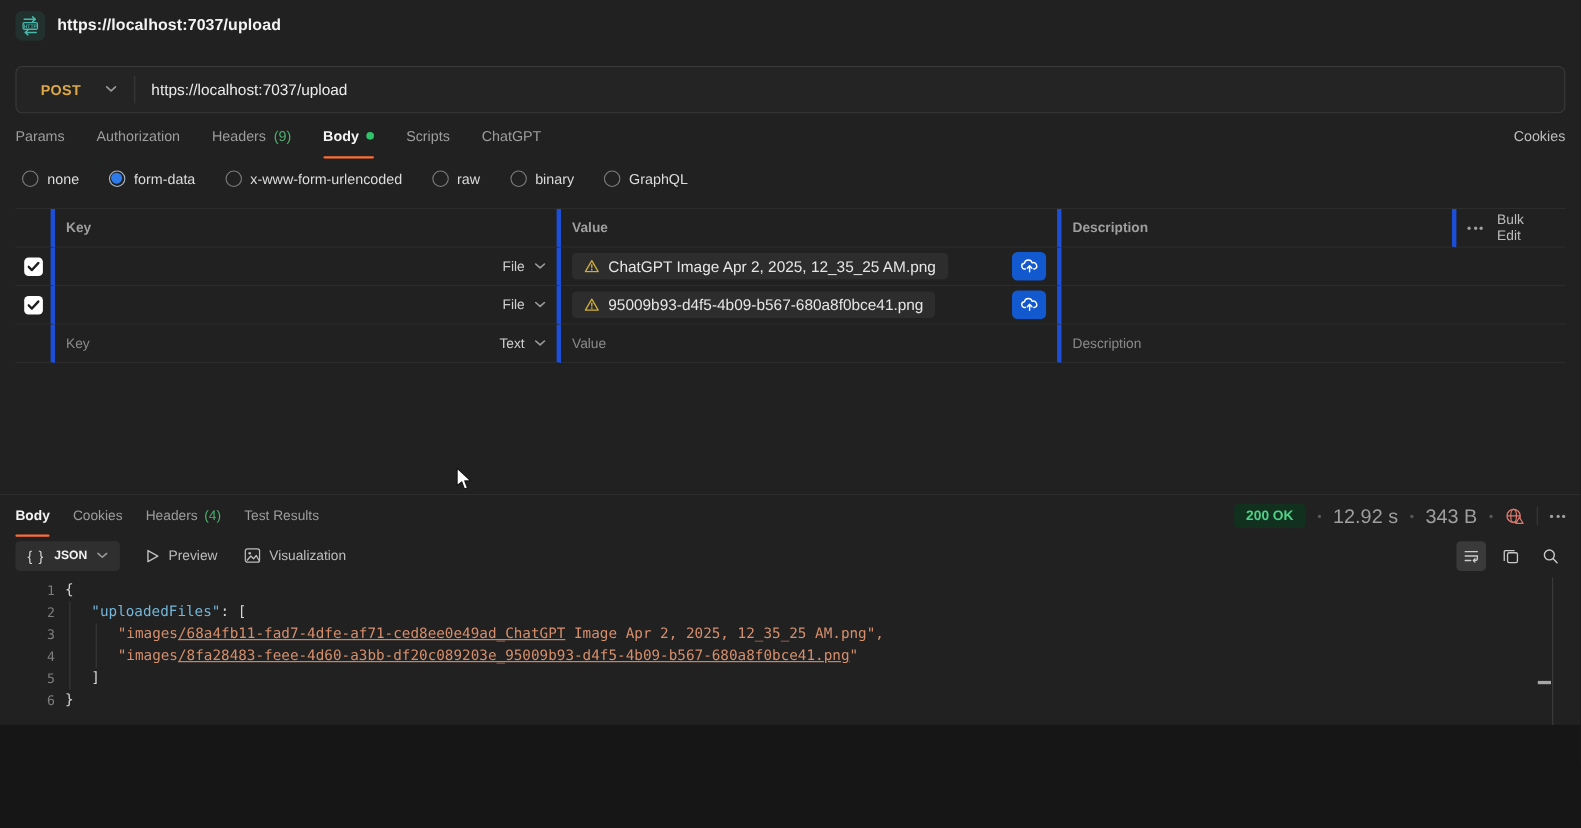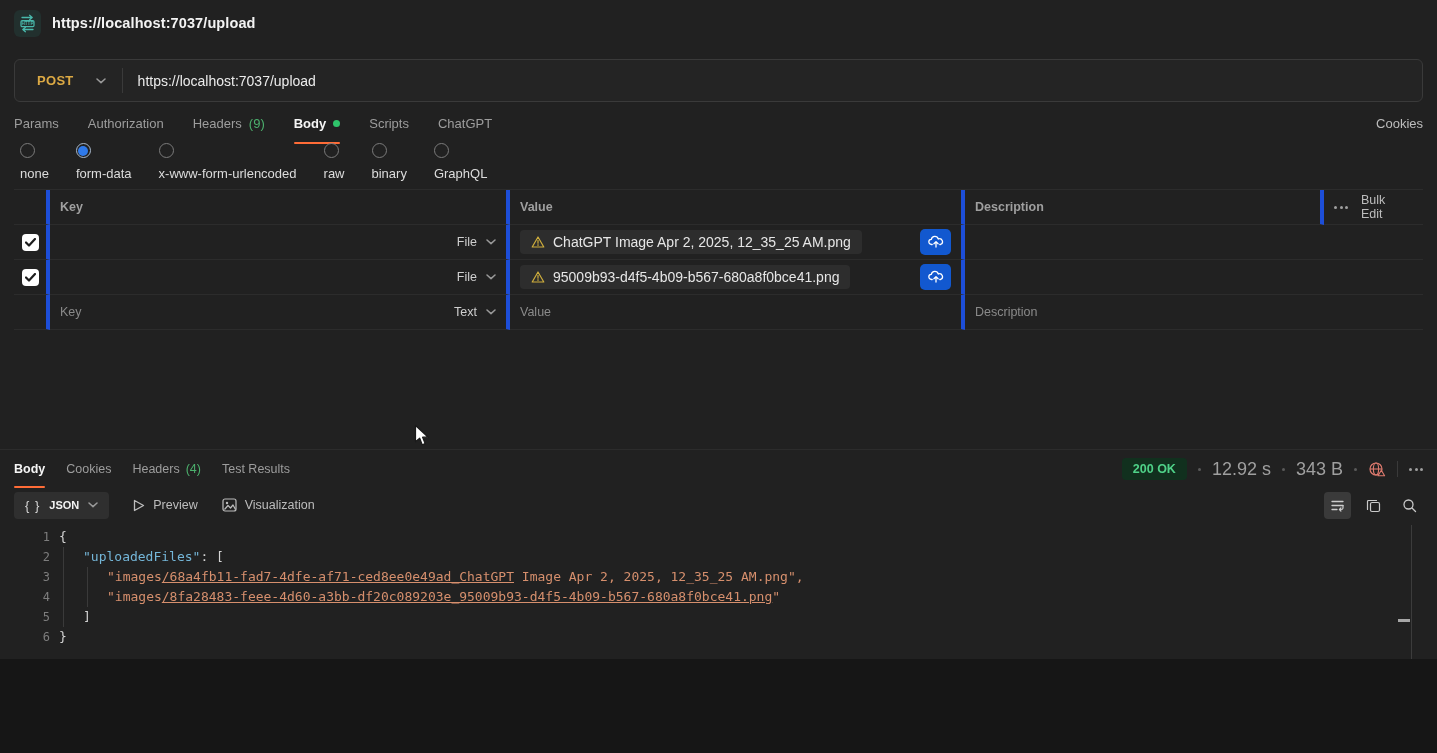--- a/index.html
+++ b/index.html
@@ -17,21 +17,21 @@
   .http-badge { width:27px; height:27px; border-radius:6px; background:#22302e; display:flex; align-items:center; justify-content:center; }
   .req-title { margin-left:11px; font-size:14.5px; font-weight:700; color:#f3f3f3; letter-spacing:.1px; }
   .tb-right { display:flex; align-items:center; }
   .ghost-btn { display:flex; align-items:center; gap:7px; background:none; border:none; color:#b4b4b4; font-size:13.5px; font-family:inherit; cursor:pointer; padding:6px 8px; }
   .vsep { width:1px; height:18px; background:#3a3a3a; margin:0 4px; }
   .share-btn { margin-left:14px; background:none; border:1px solid #454545; border-radius:6px; color:#f0f0f0; font-size:13.5px; font-family:inherit; padding:7px 17px; cursor:pointer; }
   .chev { width:10px; height:6px; }
   .chev path { stroke:#9a9a9a; stroke-width:1.5; fill:none; stroke-linecap:round; stroke-linejoin:round; }
 
   
-  .request-row { flex:none; display:flex; align-items:flex-start; padding:0 14px; margin-top:13px; height:44px; }
+  .request-row { flex:none; display:flex; align-items:center; padding:0 14px; margin-top:13px; height:44px; }
   .req-container { flex:1; display:flex; align-items:center; height:43px; border:1px solid #3a3a3a; border-radius:6px; background:#242424; }
   .method-btn { display:flex; align-items:center; gap:22px; padding:0 16px 0 22px; background:none; border:none; cursor:pointer; }
   .method-label { color:#dca944; font-weight:700; font-size:13px; font-family:inherit; letter-spacing:.3px; }
   .req-divider { width:1px; height:25px; background:#3a3a3a; }
   .url-input { flex:1; background:transparent; border:none; outline:none; color:#ececec; font-size:14px; font-family:inherit; padding:0 15px; }
   .send-group { margin-left:25px; display:flex; height:43px; }
   .send-main { background:#1663dc; border:none; color:#fff; font-weight:700; font-size:13.5px; font-family:inherit; padding:0 22px; border-radius:6px 0 0 6px; cursor:pointer; }
   .send-caret { background:#1663dc; border:none; border-left:1px solid rgba(255,255,255,.28); width:35px; border-radius:0 6px 6px 0; display:flex; align-items:center; justify-content:center; cursor:pointer; }
   .send-caret .chev path { stroke:#e8efff; }
 
@@ -40,21 +40,21 @@
   .tabs { display:flex; align-items:stretch;justify-content:center; }
   .tab { position:relative; display:flex; align-items:center; gap:7px; margin-right:29px; color:#9d9d9d; font-size:13px; cursor:pointer; }
   .tab .count { color:#4cb06d; }
   .tab.active { color:#f5f5f5; font-weight:700; }
   .tab.active::after { content:""; position:absolute; left:0; right:0; bottom:0; height:2px; background:#ff6c37; border-radius:2px; }
   .mod-dot { width:7px; height:7px; border-radius:50%; background:#2fc46a; }
   .cookies-link { align-self:center; color:#bdbdbd; font-size:13px; cursor:pointer; }
 
   
   .radio-row { flex:none; height:36px; display:flex; align-items:center; gap:27px; padding:0 20px; }
-  .radio-opt { display:flex; align-items:flex-start; gap:8px; cursor:pointer;flex-direction:column; }
+  .radio-opt { display:flex; align-items:center; gap:8px; cursor:pointer; }
   .radio { width:15px; height:15px; border:1.5px solid #7b7b7b; border-radius:50%; position:relative; flex:none; }
   .radio-opt.sel .radio { border-color:#a9b9cc; }
   .radio-opt.sel .radio::after { content:""; position:absolute; inset:1.5px; border-radius:50%; background:#2f7aeb; }
   .radio-label { font-size:13px; color:#dcdcdc; }
 
   
   .ftable { flex:none; margin:9px 14px 0; border-top:1px solid #2c2c2c; }
   .t-row { display:grid; grid-template-columns:36px 460px 455px 359px 99px; }
   .cell { height:35px; border-bottom:1px solid #2c2c2c; display:flex; align-items:center; padding:0 10px; }
   .cell.br { border-right:4px solid #1d4ed8; }

